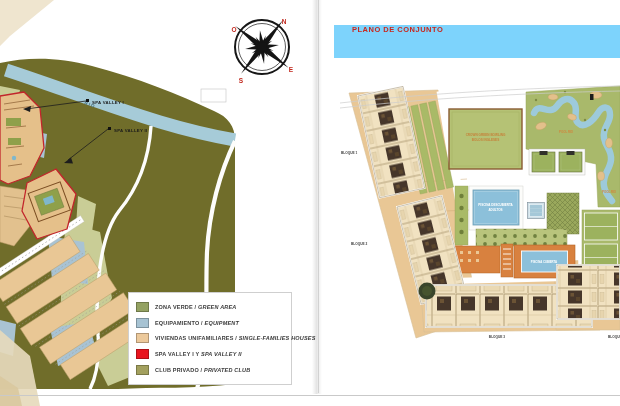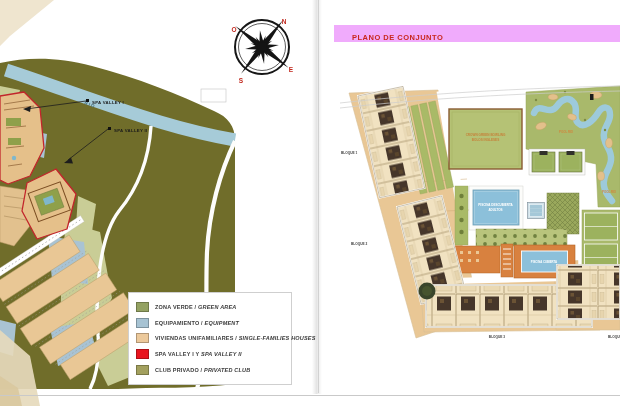--- a/index.html
+++ b/index.html
@@ -8,22 +8,22 @@
   .spread{position:absolute;inset:0;}
   .page{position:absolute;top:0;height:406px;}
   .page-left{left:0;width:310px;}
   .page-right{left:310px;width:310px;}
   .map-svg{position:absolute;left:0;top:0;width:310px;height:406px;}
   .plan-svg{position:absolute;left:0;top:0;width:310px;height:406px;}
   .fold{position:absolute;left:312px;top:0;width:10px;height:394px;
         background:linear-gradient(to right,rgba(0,0,0,0) 0%,rgba(0,0,0,0.10) 45%,rgba(0,0,0,0) 100%);}
   .fold-line{position:absolute;left:318px;top:0;width:1px;height:393px;background:#d2d2d2;}
   .bottom-edge{position:absolute;left:0;top:395px;width:620px;height:1px;background:#c9c9c9;}
-  .header-bar{position:absolute;left:24px;right:0;top:25px;height:17px;background:#f0abfc;
-              display:flex;align-items:flex-end;}
+  .header-bar{position:absolute;left:24px;right:0;top:25px;height:33px;background:#7dd3fc;
+              display:flex;align-items:flex-start;}
   .header-bar span{margin-left:18px;font-size:7.5px;font-weight:bold;color:#c8281e;letter-spacing:.5px;}
   .legend{position:absolute;left:128px;top:292px;width:164px;height:93px;background:#ffffff;
           border:1px solid #cfcfcf;box-sizing:border-box;display:flex;flex-direction:column;
           justify-content:space-evenly;padding:3px 7px;}
   .legend-row{display:flex;align-items:center;gap:6px;}
   .swatch{width:13px;height:10px;flex:none;border:0.5px solid rgba(0,0,0,0.25);box-sizing:border-box;}
   .legend-text{font-size:5.5px;font-weight:bold;color:#3a3a3a;letter-spacing:.2px;white-space:nowrap;}
   .legend-text .en{font-style:italic;}
   svg text{font-family:"Liberation Sans",sans-serif;font-weight:bold;}
 </style>

